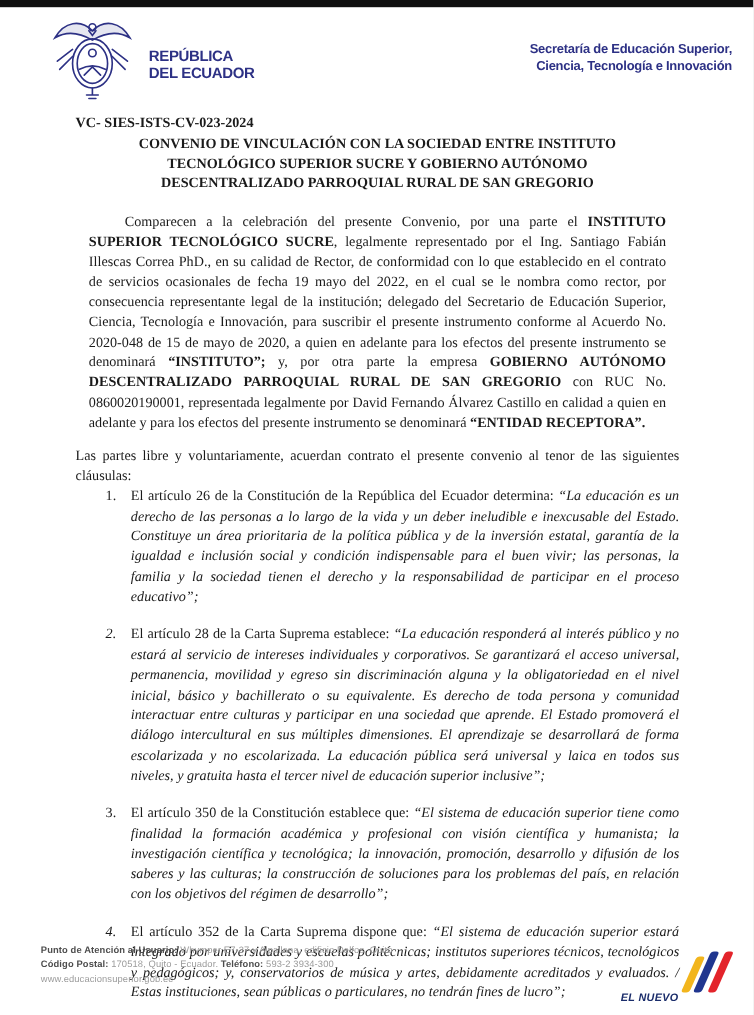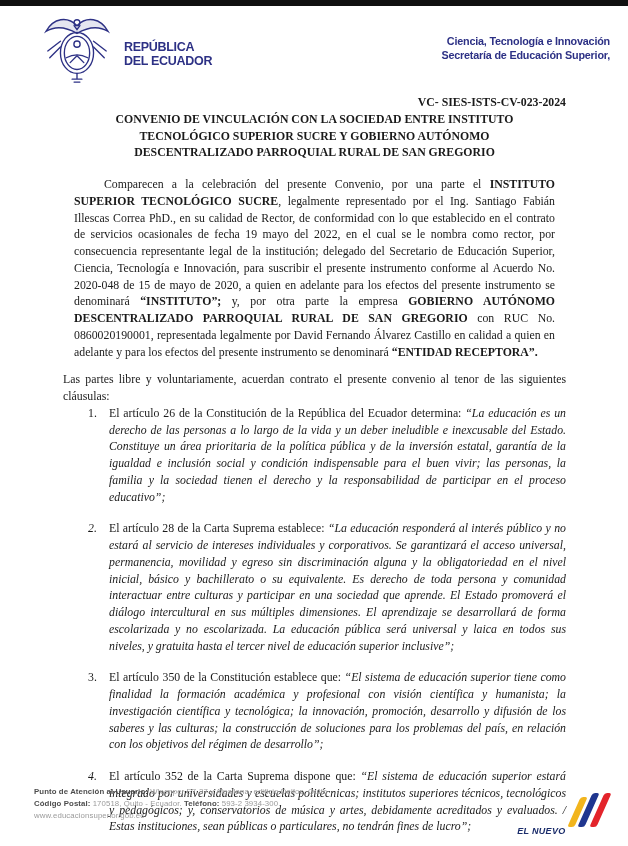--- a/index.html
+++ b/index.html
@@ -21,21 +21,21 @@
     color:#2d3185;font-size:12.5px;line-height:1.12;letter-spacing:-0.3px;
     margin-left:6px;margin-top:10px;
   }
   .secretariat{
     font-family:"Liberation Sans", sans-serif;font-weight:bold;
     color:#2d3185;font-size:10.8px;line-height:1.3;letter-spacing:-0.2px;
     text-align:right;margin-top:22px;
   }
   
   .content{padding:2px 62px 0 63px;font-size:11.8px;line-height:1.42;text-align:justify;}
-  .doc-code{text-align:right;font-weight:bold;margin:6px 0 0;}
+  .doc-code{text-align:left;font-weight:bold;margin:6px 0 0;}
   .doc-title{text-align:center;font-weight:bold;max-width:412px;margin:0 auto 15px;}
   .para-intro{margin:11px;text-indent:30px;}
   .para-agreement{margin:0;}
   .clause-heading{font-weight:bold;text-align:left;margin:19px 0 15px;}
   .item{display:flex;margin-bottom:15px;}
   .item .num{flex:none;width:21px;margin-left:25px;}
   .item .txt{flex:1;text-align:justify;}
   
   .footer{
     position:absolute;left:34px;right:20px;bottom:6px;
@@ -79,22 +79,22 @@
           <path d="M23 30 L10 40 M23 36 L12 47 M57 30 L70 40 M57 36 L68 47"></path>
           <path d="M40 63 L40 69 M35 69 L45 69 M37 72 L43 72"></path>
         </g>
       </svg>
       <div class="republic">
         <div>REPÚBLICA</div>
         <div>DEL ECUADOR</div>
       </div>
     </div>
     <div class="secretariat">
+      <div>Secretaría de Educación Superior,</div>
       <div>Ciencia, Tecnología e Innovación</div>
-      <div>Secretaría de Educación Superior,</div>
     </div>
   </div>
 
   <div class="content">
     <div class="doc-code">VC- SIES-ISTS-CV-023-2024</div>
     <div class="doc-title">CONVENIO DE VINCULACIÓN CON LA SOCIEDAD ENTRE INSTITUTO TECNOLÓGICO SUPERIOR SUCRE Y GOBIERNO AUTÓNOMO DESCENTRALIZADO PARROQUIAL RURAL DE SAN GREGORIO</div>
 
     <p class="para-intro"><span>Comparecen a la celebración del presente Convenio, por una parte el </span><b>INSTITUTO SUPERIOR TECNOLÓGICO SUCRE</b><span>, legalmente representado por el Ing. Santiago Fabián Illescas Correa PhD., en su calidad de Rector, de conformidad con lo que establecido en el contrato de servicios ocasionales de fecha 19 mayo del 2022, en el cual se le nombra como rector, por consecuencia representante legal de la institución; delegado del Secretario de Educación Superior, Ciencia, Tecnología e Innovación, para suscribir el presente instrumento conforme al Acuerdo No. 2020-048 de 15 de mayo de 2020, a quien en adelante para los efectos del presente instrumento se denominará </span><b>“INSTITUTO”;</b><span> y, por otra parte la empresa </span><b>GOBIERNO AUTÓNOMO DESCENTRALIZADO PARROQUIAL RURAL DE SAN GREGORIO</b><span> con RUC No. 0860020190001, representada legalmente por David Fernando Álvarez Castillo en calidad a quien en adelante y para los efectos del presente instrumento se denominará </span><b>“ENTIDAD RECEPTORA”.</b></p>
     <p class="para-agreement">Las partes libre y voluntariamente, acuerdan contrato el presente convenio al tenor de las siguientes cláusulas:</p>
 

